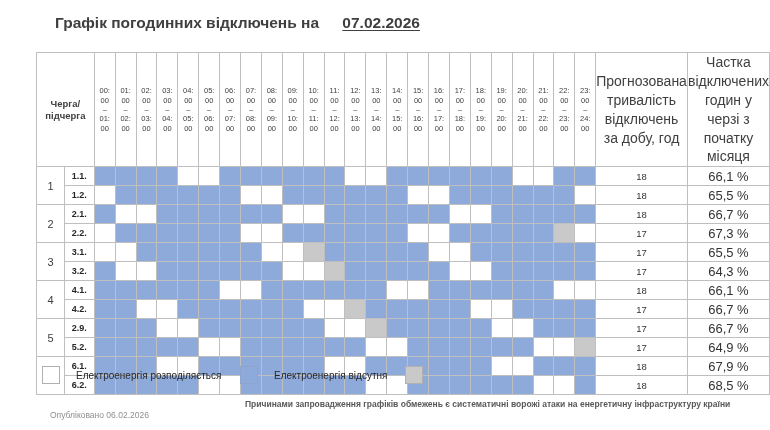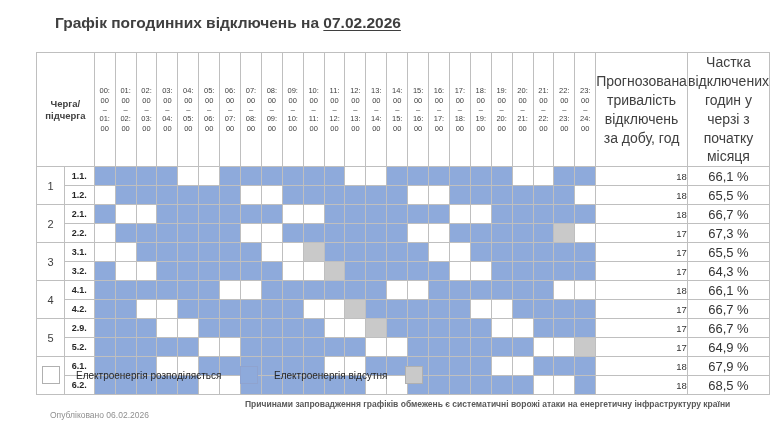--- a/index.html
+++ b/index.html
@@ -4,37 +4,37 @@
 <style>
   html,body{margin:0;padding:0;}
   body{
     width:770px;height:430px;position:relative;overflow:hidden;
     background:#ffffff;font-family:"Liberation Sans",sans-serif;
   }
   .title{
     position:absolute;left:55px;top:14px;font-size:15.5px;font-weight:bold;
     color:#3f3f3f;white-space:nowrap;
   }
-  .title .date{text-decoration:underline;text-underline-offset:2px;}
+  .title .date{text-decoration:underline;text-underline-offset:2px;margin-left:19px;}
   table.sched{
     position:absolute;left:36px;top:52px;border-collapse:collapse;table-layout:fixed;
   }
   table.sched th,table.sched td{border:1px solid #bfbfbf;padding:0;box-sizing:border-box;}
   thead th{background:#fff;vertical-align:middle;text-align:center;font-weight:normal;}
   th.corner{font-size:9.5px;font-weight:bold;color:#3f3f3f;line-height:1.25;text-align:center;}
   th.hour{font-size:7.5px;line-height:1.25;height:80px;color:#404040;}
   th.duration-h,th.share-h{font-size:14px;line-height:1.35;color:#404040;padding:0 3px;}
   tbody tr{height:19px;}
   td.group{font-size:11px;text-align:center;color:#404040;background:#fff;}
   td.sub{font-size:9px;font-weight:bold;text-align:center;color:#262626;background:#fff;}
   td.cell{border-color:#b9c1d2;}
   td.cell.off{background:var(--off,#8EAADB);}
   td.cell.on{background:#ffffff;}
   td.cell.maybe{background:var(--maybe,#C9C9C9);}
-  td.dur{font-size:9.5px;text-align:right;color:#333;background:#fff;}
+  td.dur{font-size:9.5px;text-align:center;color:#333;background:#fff;}
   td.share{font-size:13px;text-align:center;color:#333;background:#fff;}
   tr.group-start td{border-top-color:#a3a3a3;}
   .legend-item{position:absolute;top:366px;display:flex;align-items:center;height:18px;}
   .legend-box{width:16px;height:16px;border:1px solid #ababab;flex:0 0 auto;}
   .legend-box.on{background:#fff;border-color:#b0b0b0;}
   .legend-box.off{background:var(--off,#8EAADB);border-color:#8fa3cf;}
   .legend-box.maybe{background:var(--maybe,#C9C9C9);border-color:#b0b0b0;}
   .legend-label{margin-left:16px;font-size:10px;color:#262626;white-space:nowrap;}
   .published{position:absolute;left:50px;top:399px;font-size:8.5px;color:#8f8f8f;margin-top:11px;}
   .reason{position:absolute;left:245px;top:399px;font-size:8.5px;font-weight:bold;color:#595959;white-space:nowrap;}

